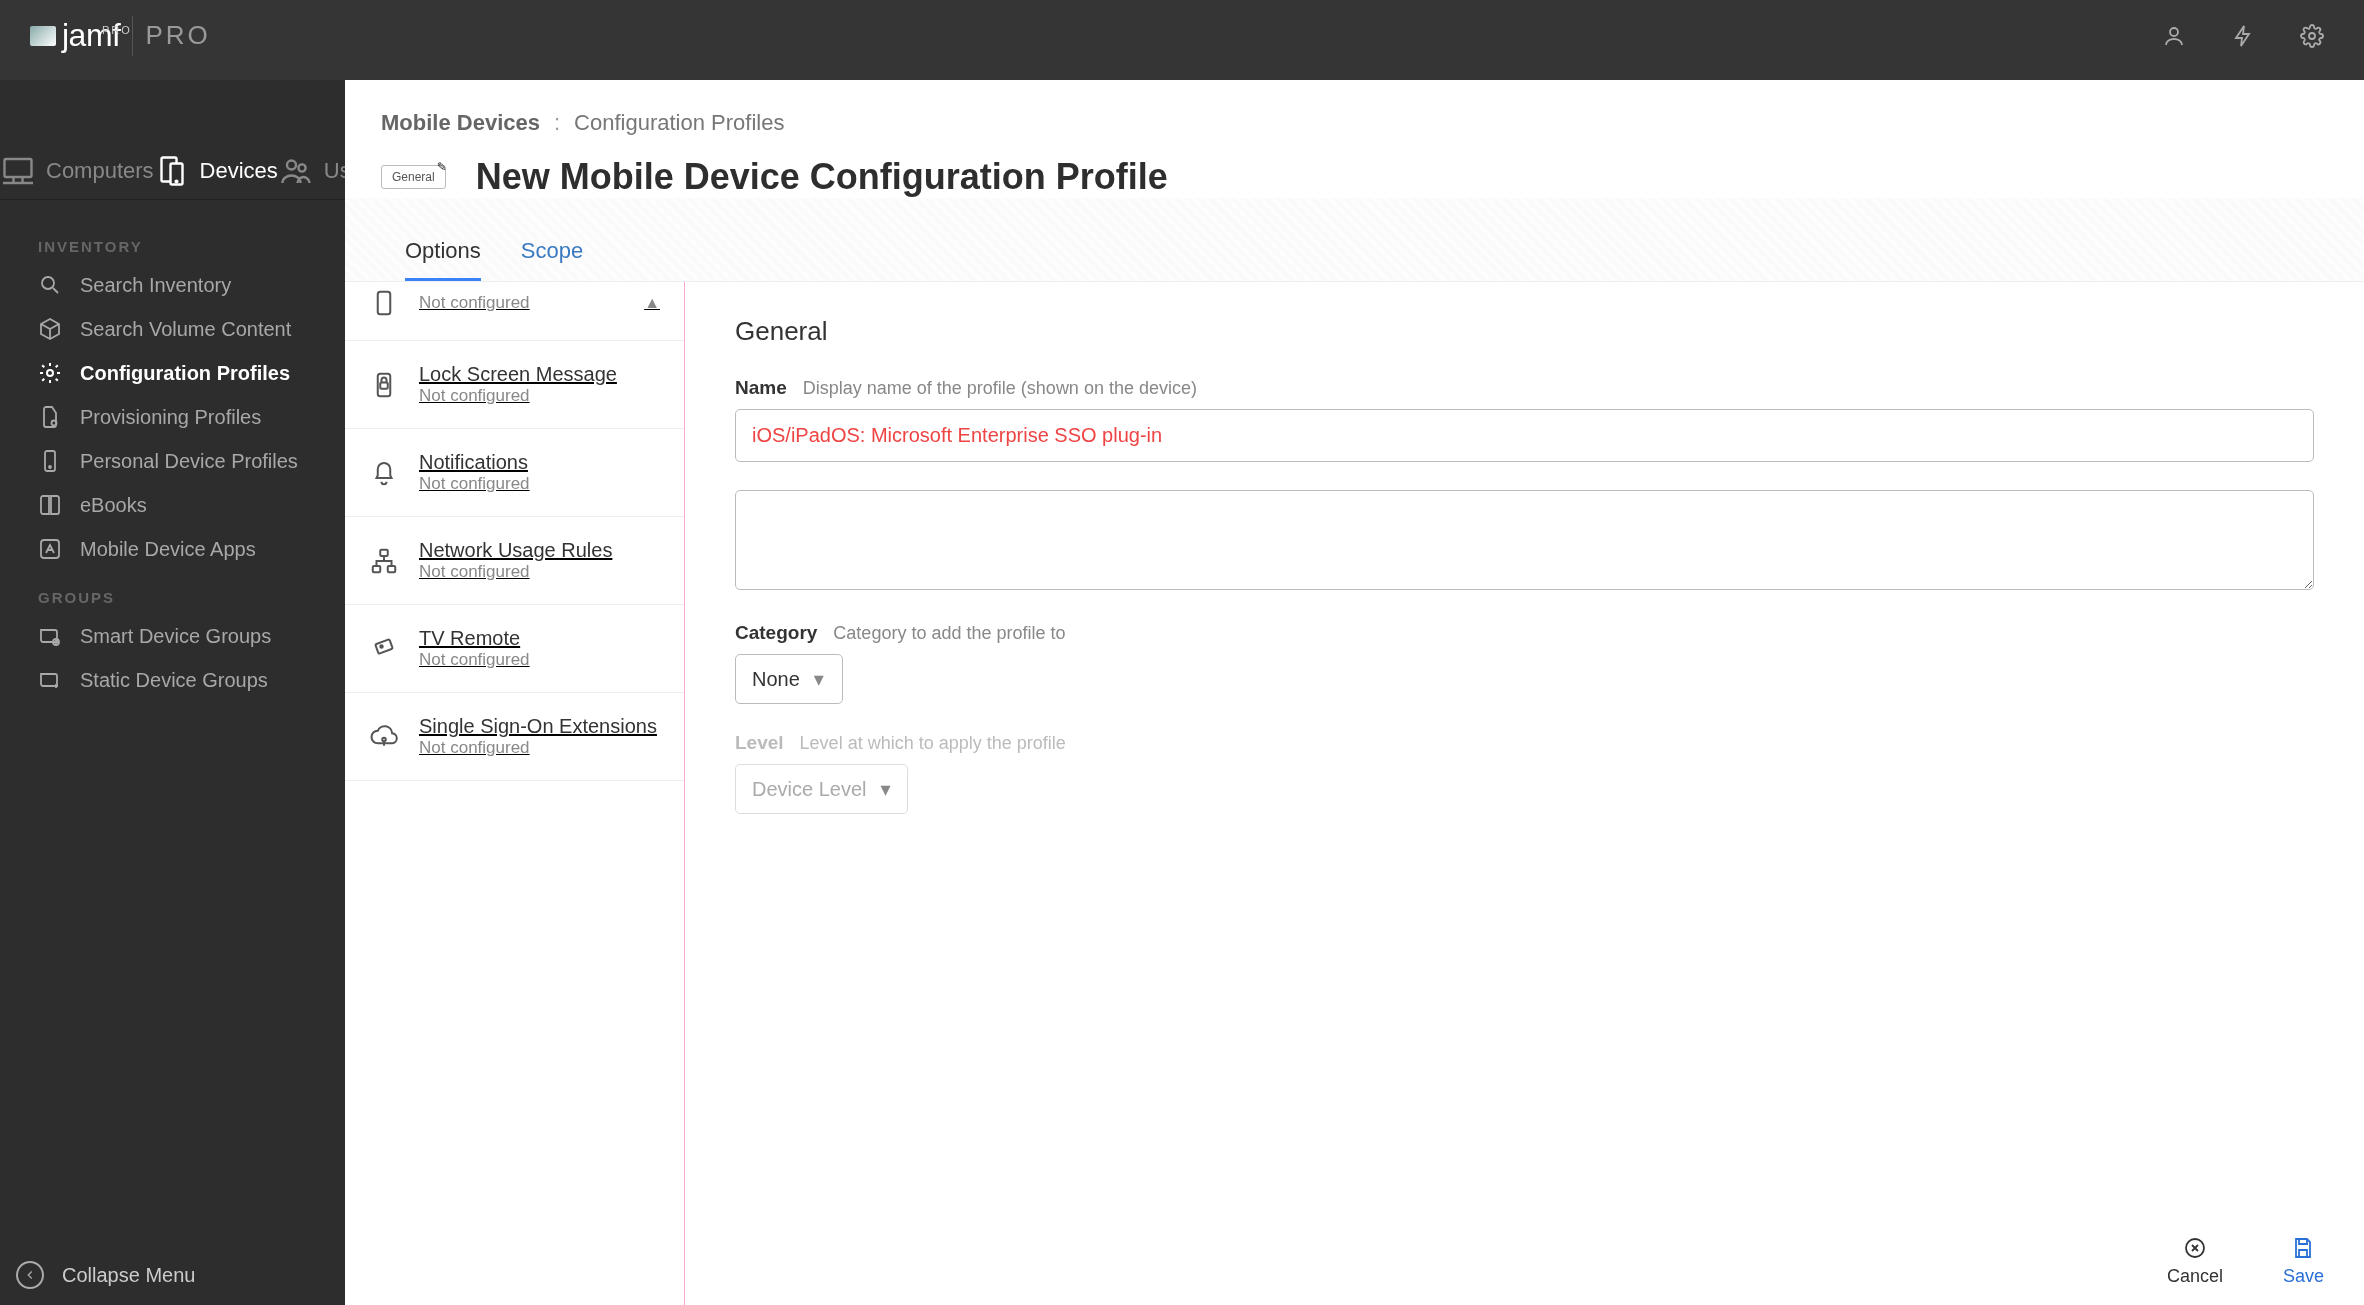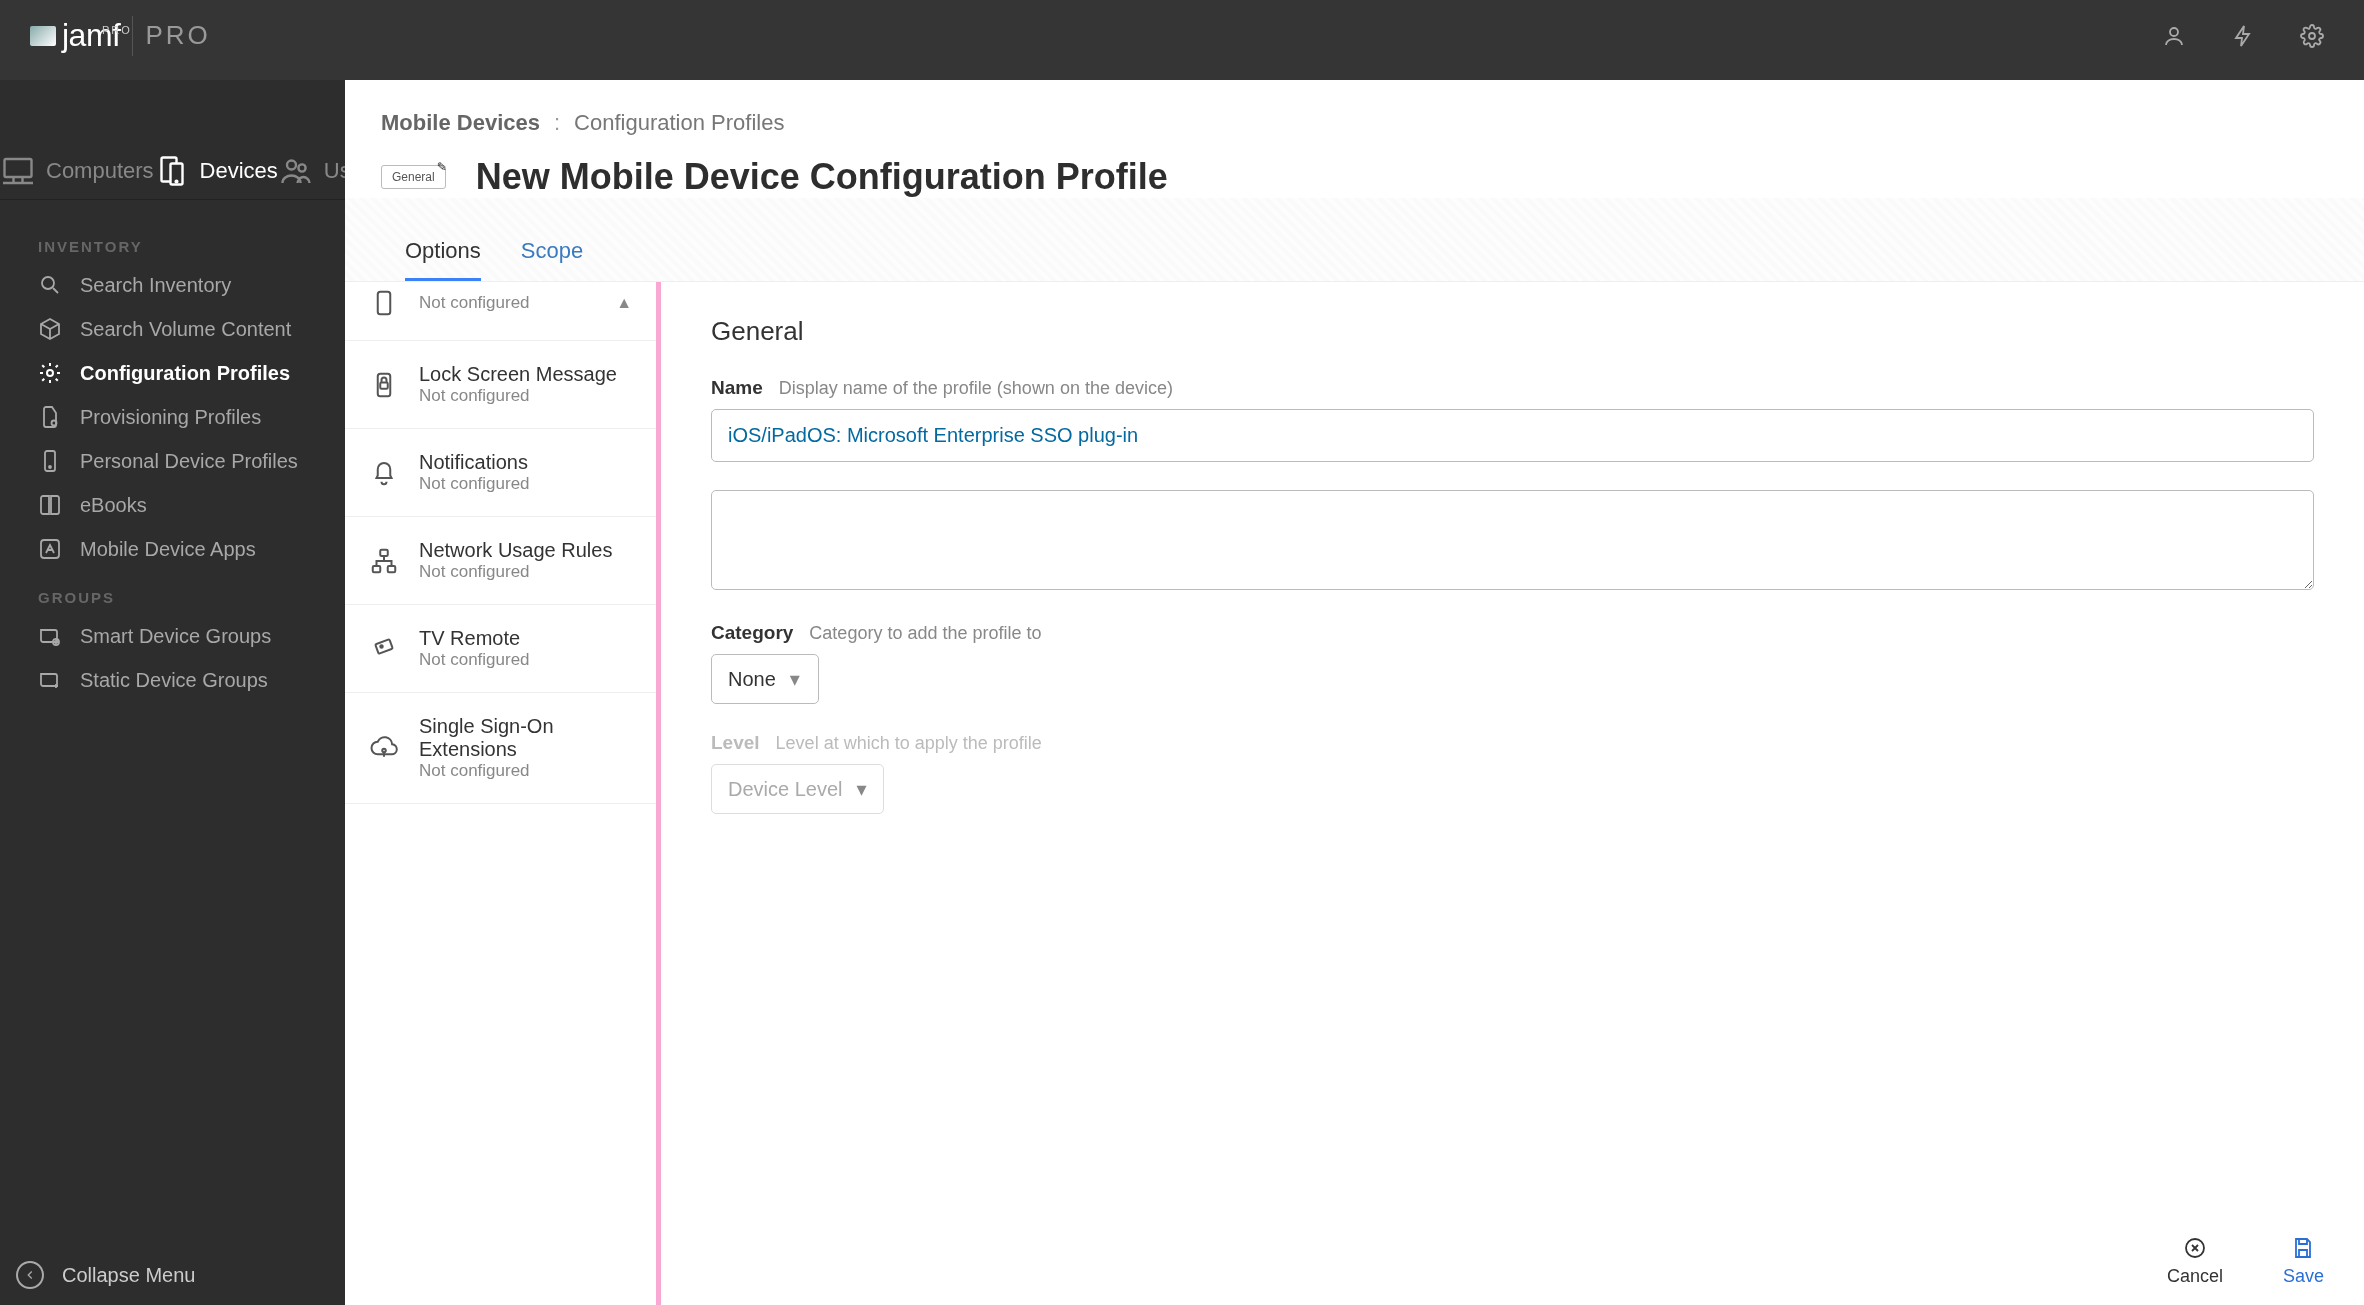--- a/index.html
+++ b/index.html
@@ -110,41 +110,42 @@
 }
 .tabstrip .tab {
   padding: 10px 0 14px; font-size: 22px; color: #888; cursor: pointer;
   border-bottom: 3px solid transparent;
 }
 .tabstrip .tab.active { color: #333; border-bottom-color: #3b82f6; font-weight: 400; }
 .tabstrip .tab.link { color: #3a7ac0; }
 
 .content-body { flex: 1; display: flex; min-height: 0; }
 .payload-list {
-  width: 316px; border-right: 5px solid #f9a8d4; overflow-y: auto;
+  width: 340px; border-right: 1px solid #f9a8d4; overflow-y: auto;
   position: relative;
+  text-decoration: underline;
 }
 .payload-item {
   display: flex; align-items: center; gap: 20px;
   padding: 22px 24px; border-bottom: 1px solid #eee; cursor: pointer;
 }
 .payload-item .pi-icon { width: 30px; height: 30px; color: #555; flex-shrink: 0; }
 .payload-item .pi-icon svg { width: 100%; height: 100%; }
 .payload-item .pi-text .pi-title { font-size: 20px; color: #333; }
 .payload-item .pi-text .pi-sub { font-size: 17px; color: #888; }
 
 .form-panel { flex: 1; overflow-y: auto; padding: 34px 50px; position: relative; }
 .form-panel h2 { font-size: 26px; color: #333; font-weight: 500; margin-bottom: 30px; }
 .field-row { margin-bottom: 28px; }
 .field-label-row { display: flex; align-items: baseline; gap: 16px; margin-bottom: 10px; }
 .field-label { font-size: 19px; font-weight: 600; color: #333; }
 .field-hint { font-size: 18px; color: #888; }
 .text-input {
   width: 100%; border: 1.5px solid #bbb; border-radius: 5px;
-  padding: 14px 16px; font-size: 20px; color: #0369a1; outline: none;
+  padding: 14px 16px; font-size: 20px; color: #ef4444; outline: none;
 }
 .textarea-input {
   width: 100%; height: 100px; border: 1.5px solid #bbb; border-radius: 5px;
   padding: 12px 16px; font-size: 18px; resize: vertical; outline: none;
 }
 .select-like {
   display: inline-flex; align-items: center; gap: 14px;
   border: 1.5px solid #bbb; border-radius: 5px; padding: 12px 16px;
   font-size: 20px; color: #333; cursor: pointer; min-width: 108px;
 }

